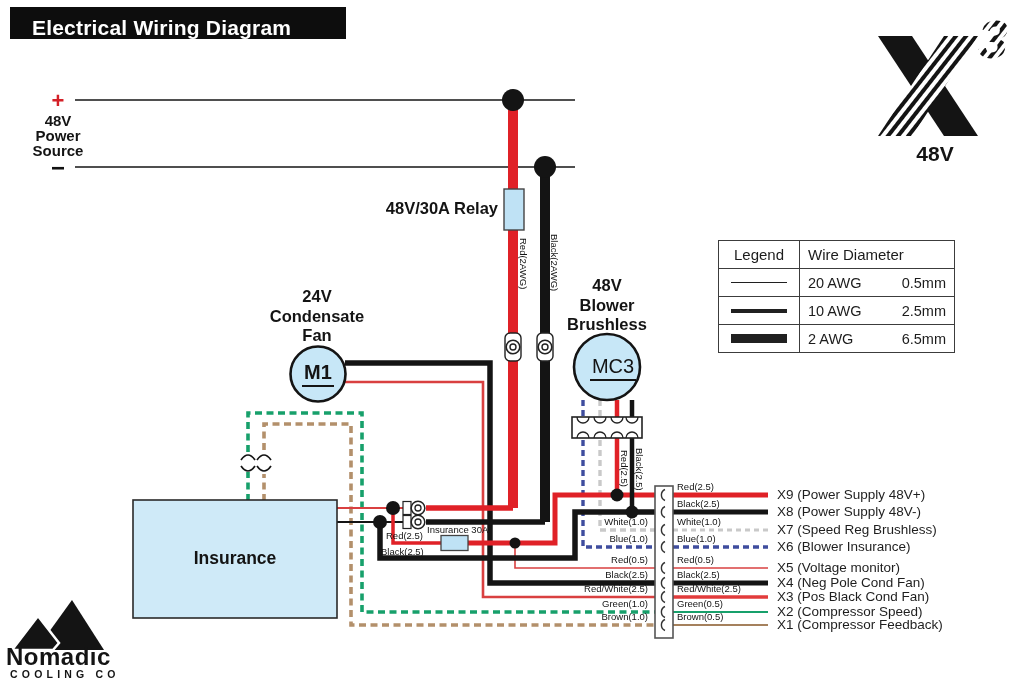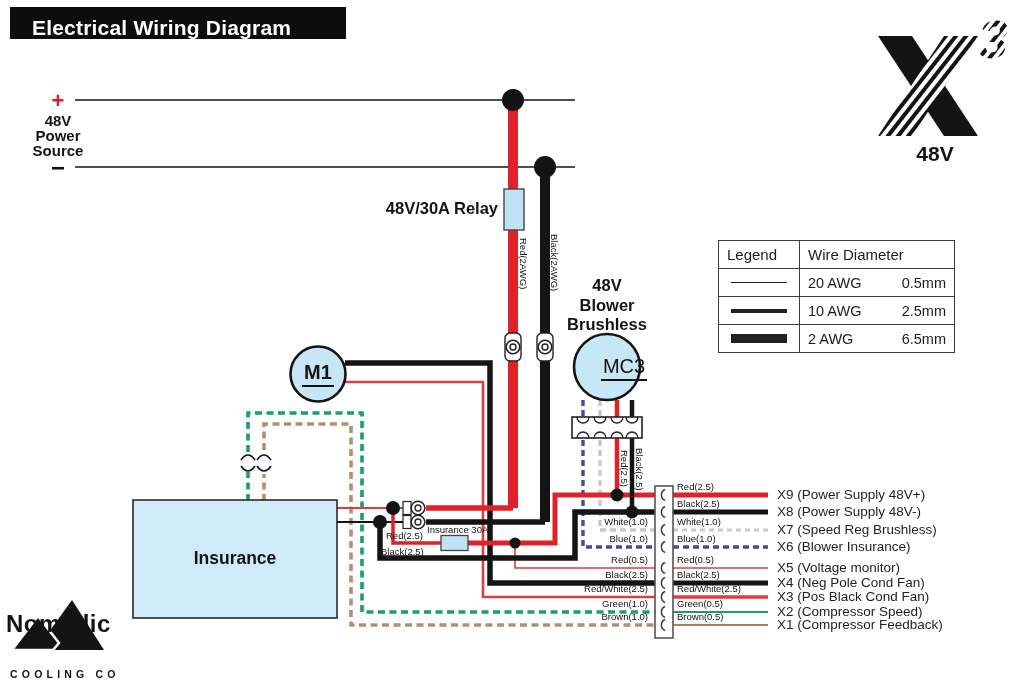--- a/index.html
+++ b/index.html
@@ -16,48 +16,48 @@
   .ps-l1{top:112px;font-size:15px;}
   .ps-l2{top:127px;font-size:15px;}
   .ps-l3{top:142px;font-size:15px;}
   
   .comp-title{text-align:center;font-weight:bold;font-size:16.5px;line-height:19.5px;}
   .relay-label{left:330px;top:199px;width:168px;text-align:right;font-weight:bold;font-size:16.5px;}
   .fan-title{left:237px;top:287px;width:160px;}
   .blower-title{left:527px;top:276px;width:160px;}
   .motor-id{text-align:center;}
   .m1-id{left:293px;top:361px;width:50px;font-size:20px;font-weight:bold;}
-  .mc3-id{left:577px;top:355px;width:72px;font-size:20px;font-weight:500;margin-left:11px;}
+  .mc3-id{left:577px;top:355px;width:72px;font-size:20px;font-weight:500;}
   .motor-id span{display:inline-block;border-bottom:2.5px solid #141414;padding:0 2px 1px 2px;}
   .compressor-label{left:133px;top:548px;width:204px;text-align:center;font-weight:bold;font-size:17.5px;}
   
   .sml{font-size:9.5px;color:#141414;white-space:nowrap;}
   .vert{writing-mode:vertical-rl;}
   .wlr{left:677px;}
   .wll{right:376px;text-align:right;}
   .t9{top:481px}.t8{top:498px}.t7{top:516px}.t6{top:533px}.t5{top:554px}
   .t4{top:569px}.t3{top:583px}.t2{top:598px}.t1{top:611px}
   .xlab{left:777px;font-size:13.5px;font-weight:500;color:#1e1e1e;white-space:nowrap;}
   .g9{top:487px}.g8{top:504px}.g7{top:522px}.g6{top:539px}.g5{top:560px}
   .g4{top:575px}.g3{top:589px}.g2{top:604px}.g1{top:617px}
   
   .legend{left:718px;top:240px;border-collapse:collapse;background:#fff;}
   .legend td{border:1.6px solid #3c3c3c;font-size:14.5px;color:#1c1c1c;height:27px;padding:0 8px;}
-  .legend .c1{width:64px;text-align:left;}
+  .legend .c1{width:64px;text-align:center;}
   .legend .c2{width:138px;}
   .legend .hdr{font-size:15px;}
   .lcell{display:flex;justify-content:space-between;align-items:center;}
   .ls{width:56px;margin:0 auto;}
   .ls.thin{border-top:1.6px solid #202020;}
   .ls.dashed{border-top:3.5px dashed #202020;}
   .ls.medium{border-top:4.5px solid #202020;}
   .ls.thick{border-top:9px solid #202020;}
   
   .brand-v{left:895px;top:142px;width:80px;text-align:center;font-weight:bold;font-size:21px;}
-  .footer-name{left:6px;top:610px;font-size:24px;font-weight:800;letter-spacing:.5px;}
+  .footer-name{left:6px;top:643px;font-size:24px;font-weight:800;letter-spacing:.5px;}
   .footer-sub{left:10px;top:668px;font-size:10.5px;font-weight:bold;letter-spacing:4.2px;}
 </style>
 </head>
 <body>
 
 <div id="stage">
 
   <svg class="abs" style="left:0;top:0" width="1024" height="682" viewBox="0 0 1024 682">
 
     <g>
@@ -239,20 +239,25 @@
 
   <div class="abs title-box">Electrical Wiring Diagram</div>
 
   <div class="abs ps ps-plus">+</div>
   <div class="abs ps ps-l1">48V</div>
   <div class="abs ps ps-l2">Power</div>
   <div class="abs ps ps-l3">Source</div>
   <div class="abs ps ps-minus">−</div>
 
   <div class="abs relay-label">48V/30A Relay</div>
+  <div class="abs comp-title fan-title">
+    <div>24V</div>
+    <div>Condensate</div>
+    <div>Fan</div>
+  </div>
   <div class="abs comp-title blower-title">
     <div>48V</div>
     <div>Blower</div>
     <div>Brushless</div>
   </div>
   <div class="abs motor-id m1-id"><span>M1</span></div>
   <div class="abs motor-id mc3-id"><span>MC3</span></div>
   <div class="abs compressor-label">Insurance</div>
 
   <div class="abs sml vert" style="left:518px;top:238px">Red(2AWG)</div>

